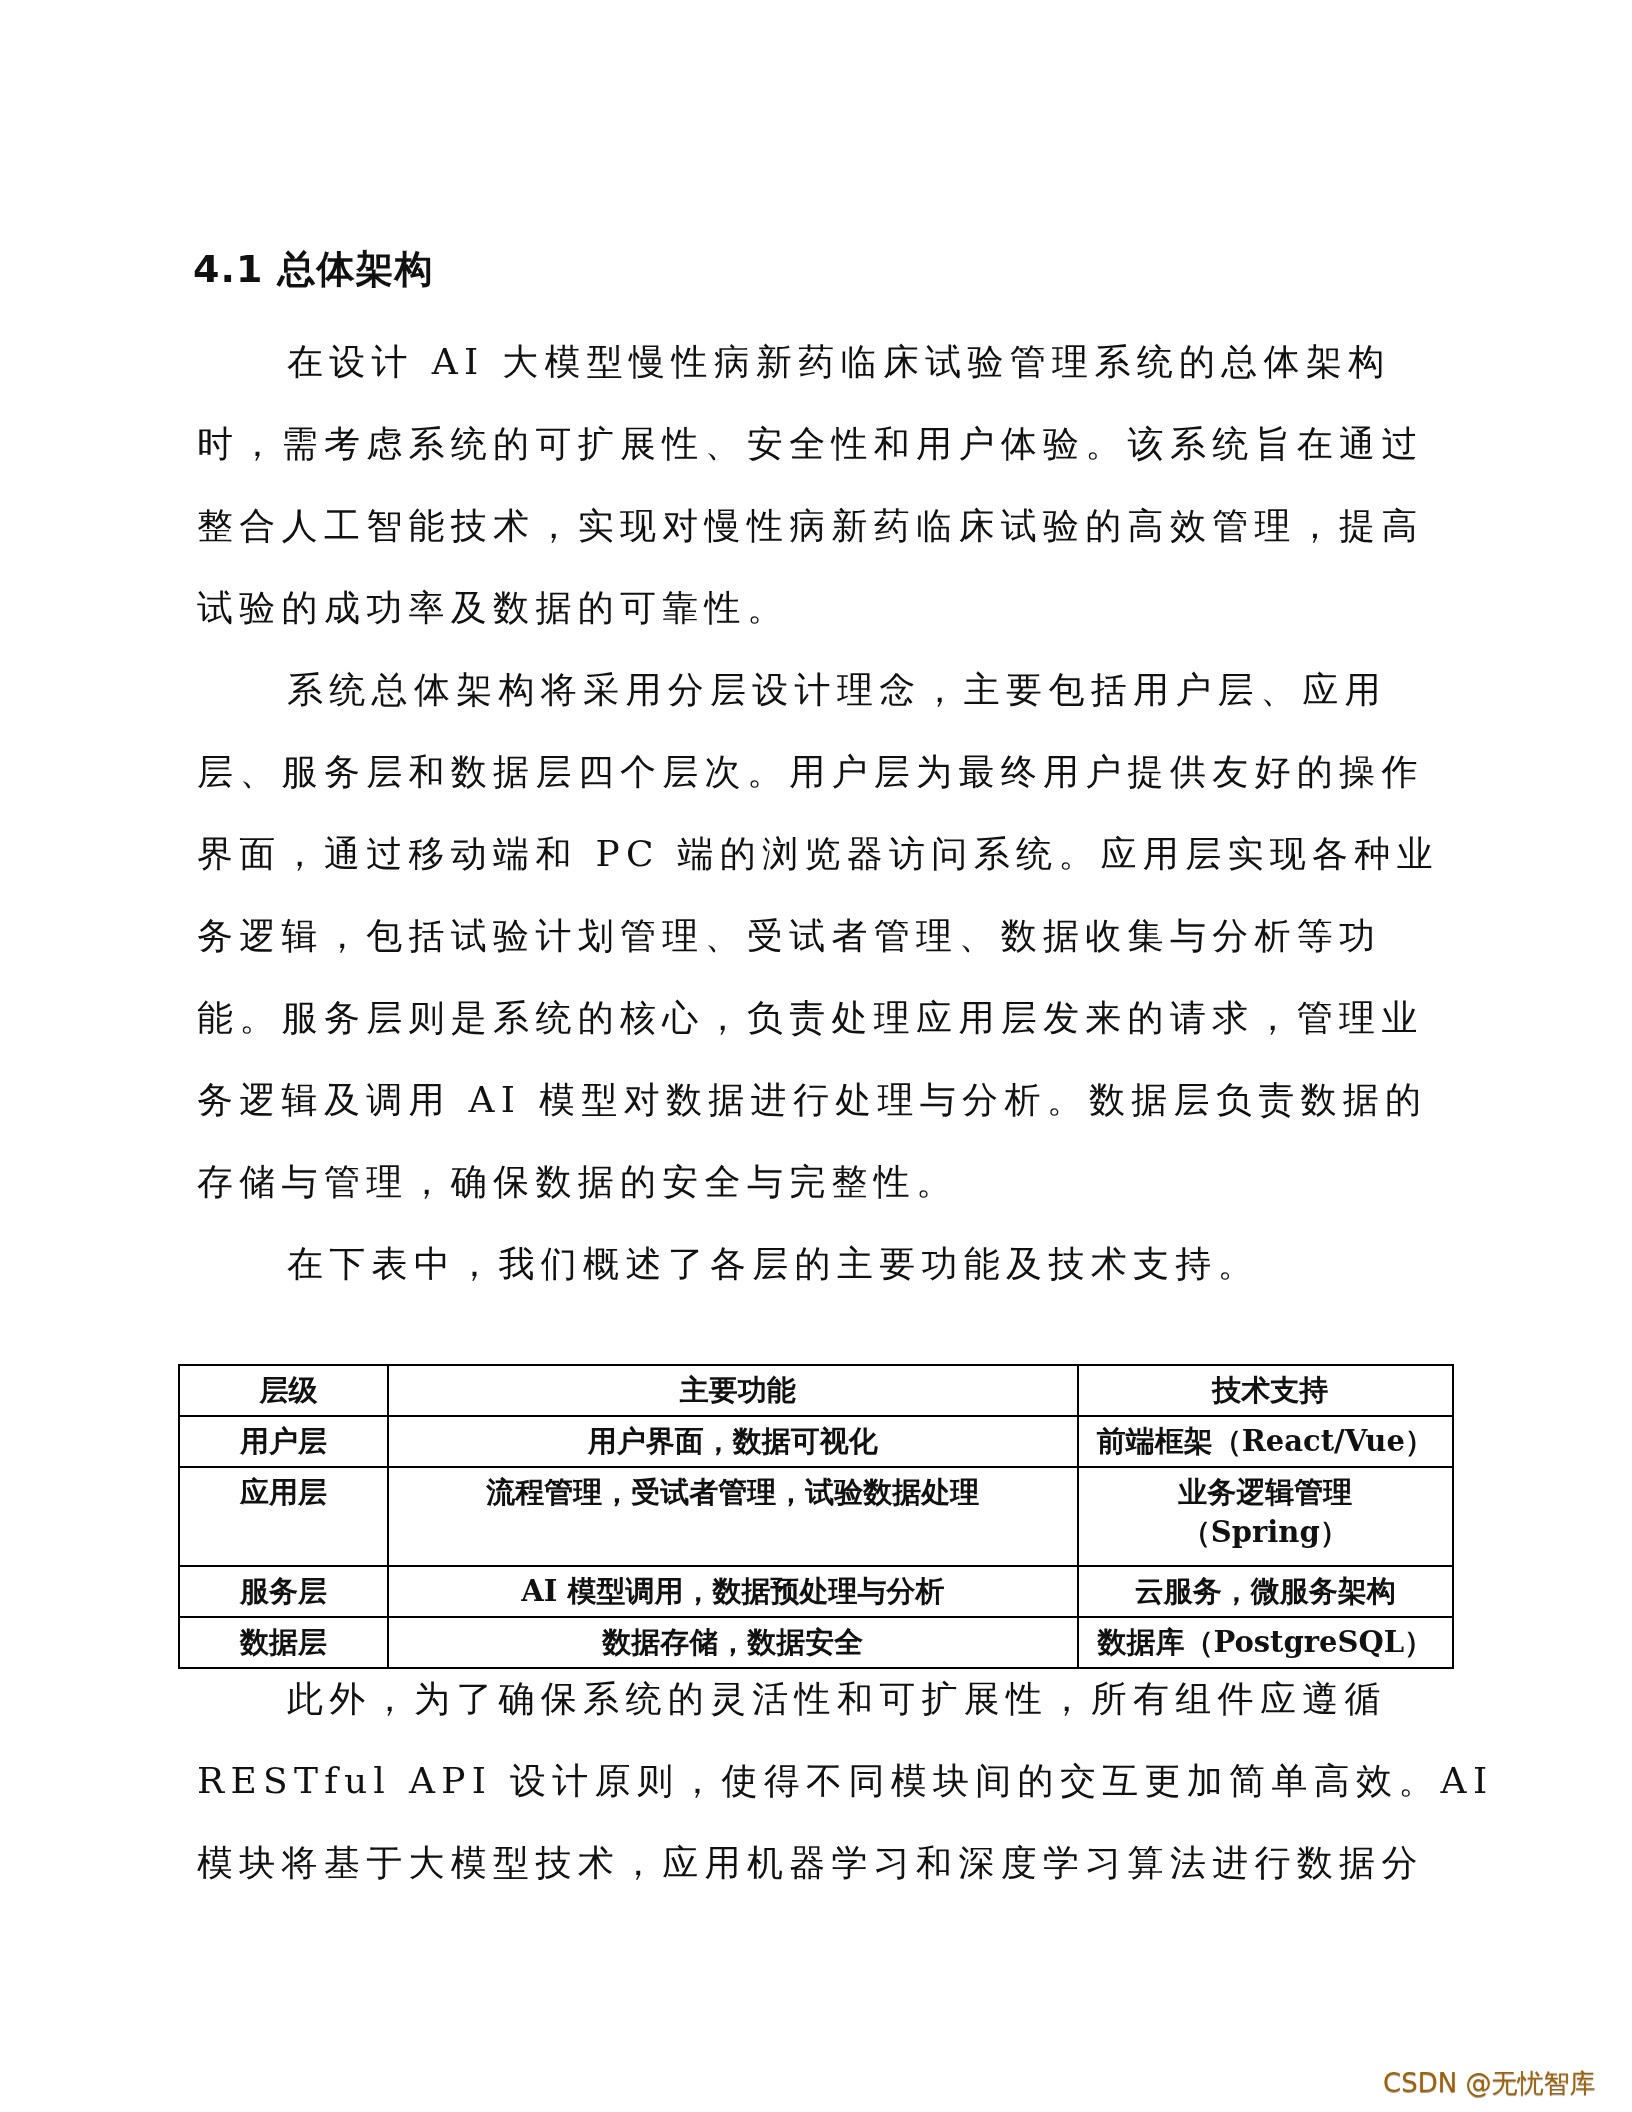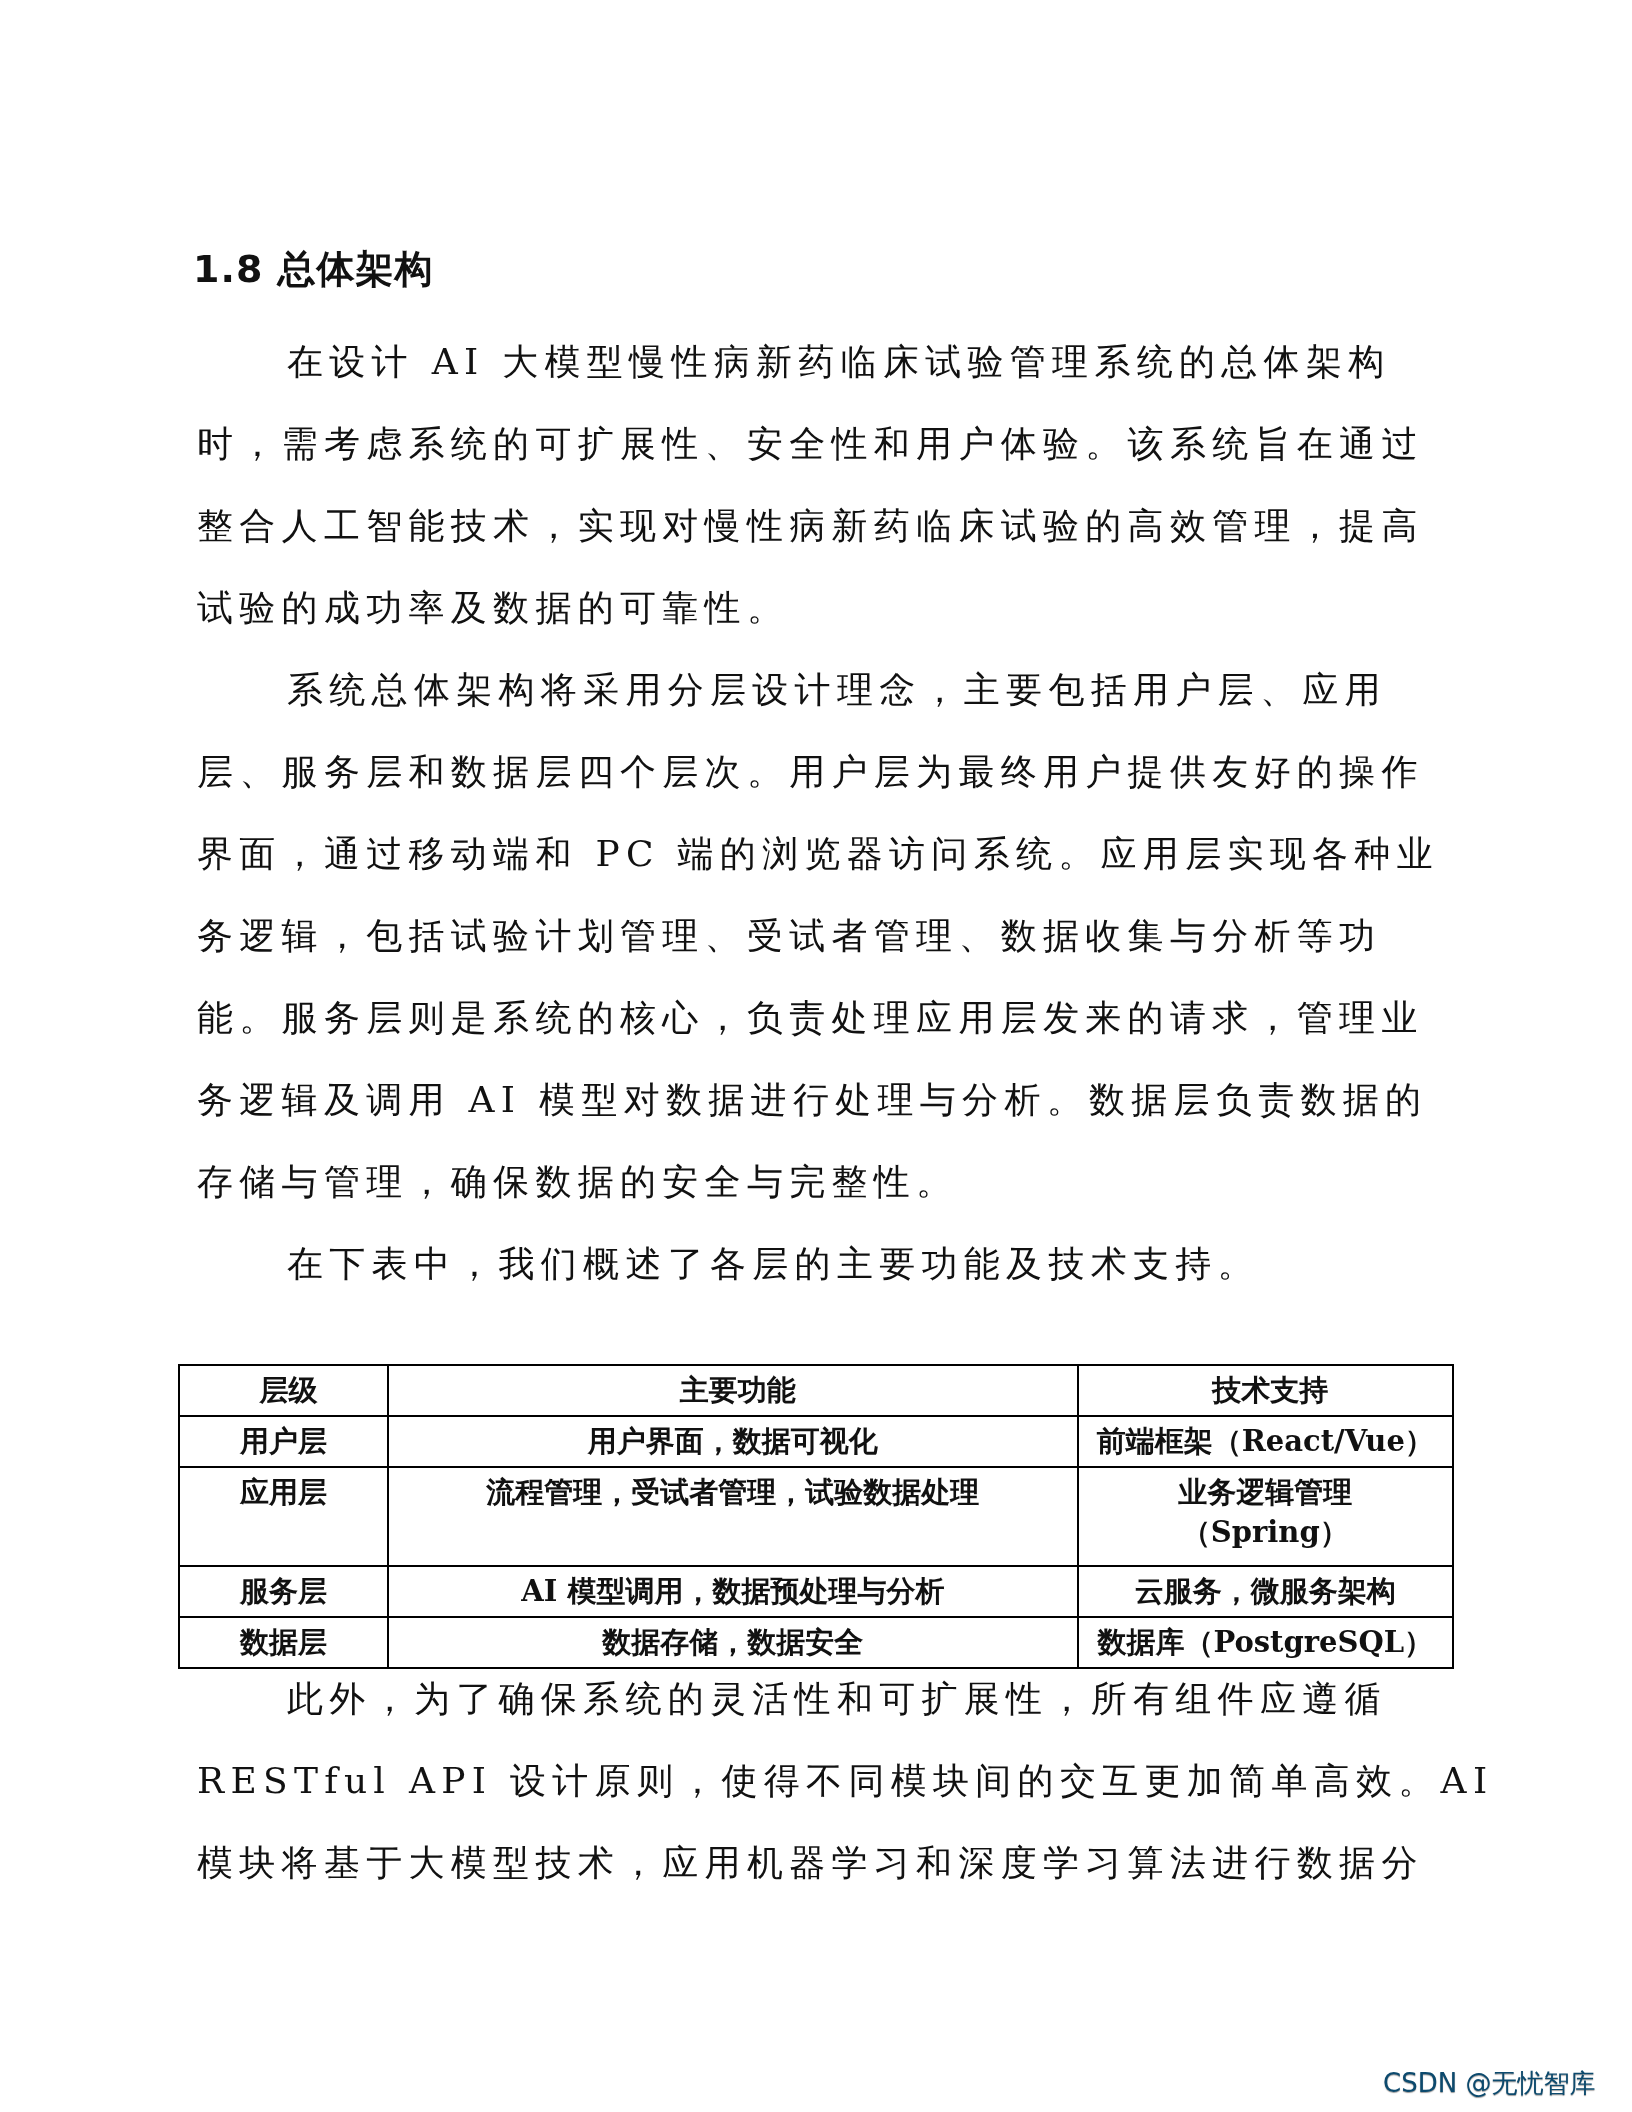--- a/index.html
+++ b/index.html
@@ -10,26 +10,26 @@
   .line { position:absolute; left:197px; font-size:36px; letter-spacing:6.3px; white-space:nowrap; line-height:44px; }
   .line.indent { left:287px; }
   table.layers { position:absolute; left:178px; top:1364px; width:1276px; border-collapse:collapse;
                  font-size:29px; }
   table.layers td, table.layers th { border:2px solid #000; text-align:center; vertical-align:top;
                  padding:4px 6px 5px; line-height:40px; }
   table.layers th { font-family:"DejaVu Sans","Liberation Sans",sans-serif; font-weight:bold; font-size:29px; height:39px;padding-left:16px; }
   table.layers td { height:39px;font-weight:bold; }
   .c1 { width:190px; } .c2 { width:685px; } .c3 { width:355px; }
   .watermark { position:absolute; left:1383px; top:2066px; font-family:"DejaVu Sans","Liberation Sans",sans-serif;
-               font-size:26px; color:#0c4a6e; white-space:nowrap; text-shadow:0 1px 1px #999; }
+               font-size:26px; color:#a16207; white-space:nowrap; text-shadow:0 1px 1px #999; }
 </style>
 </head>
 <body>
 
-<div class="heading">1.8 总体架构</div>
+<div class="heading">4.1 总体架构</div>
 
 <div>
   <div class="line indent" style="top:340px">在设计 AI 大模型慢性病新药临床试验管理系统的总体架构</div>
   <div class="line" style="top:422px">时，需考虑系统的可扩展性、安全性和用户体验。该系统旨在通过</div>
   <div class="line" style="top:504px">整合人工智能技术，实现对慢性病新药临床试验的高效管理，提高</div>
   <div class="line" style="top:586px">试验的成功率及数据的可靠性。</div>
 </div>
 
 <div>
   <div class="line indent" style="top:668px">系统总体架构将采用分层设计理念，主要包括用户层、应用</div>

